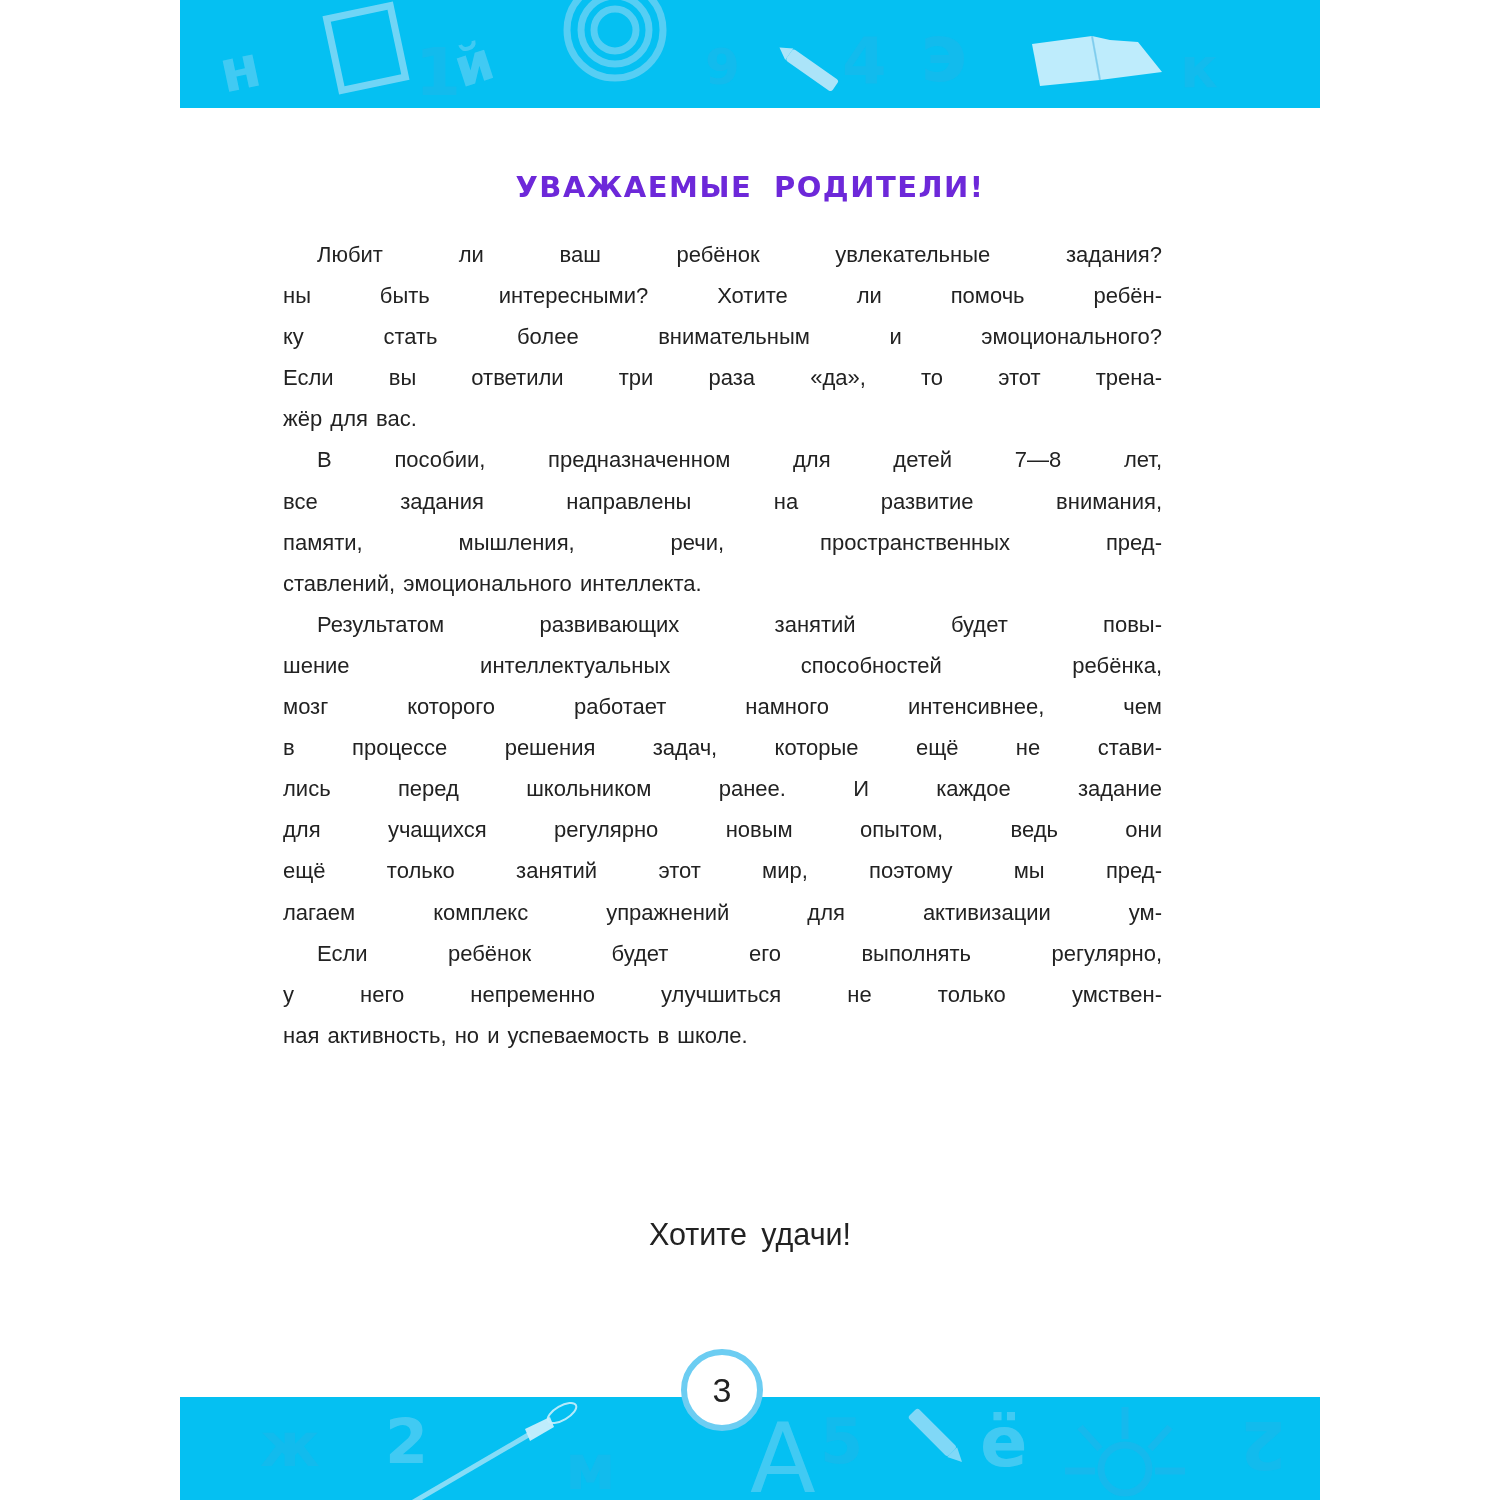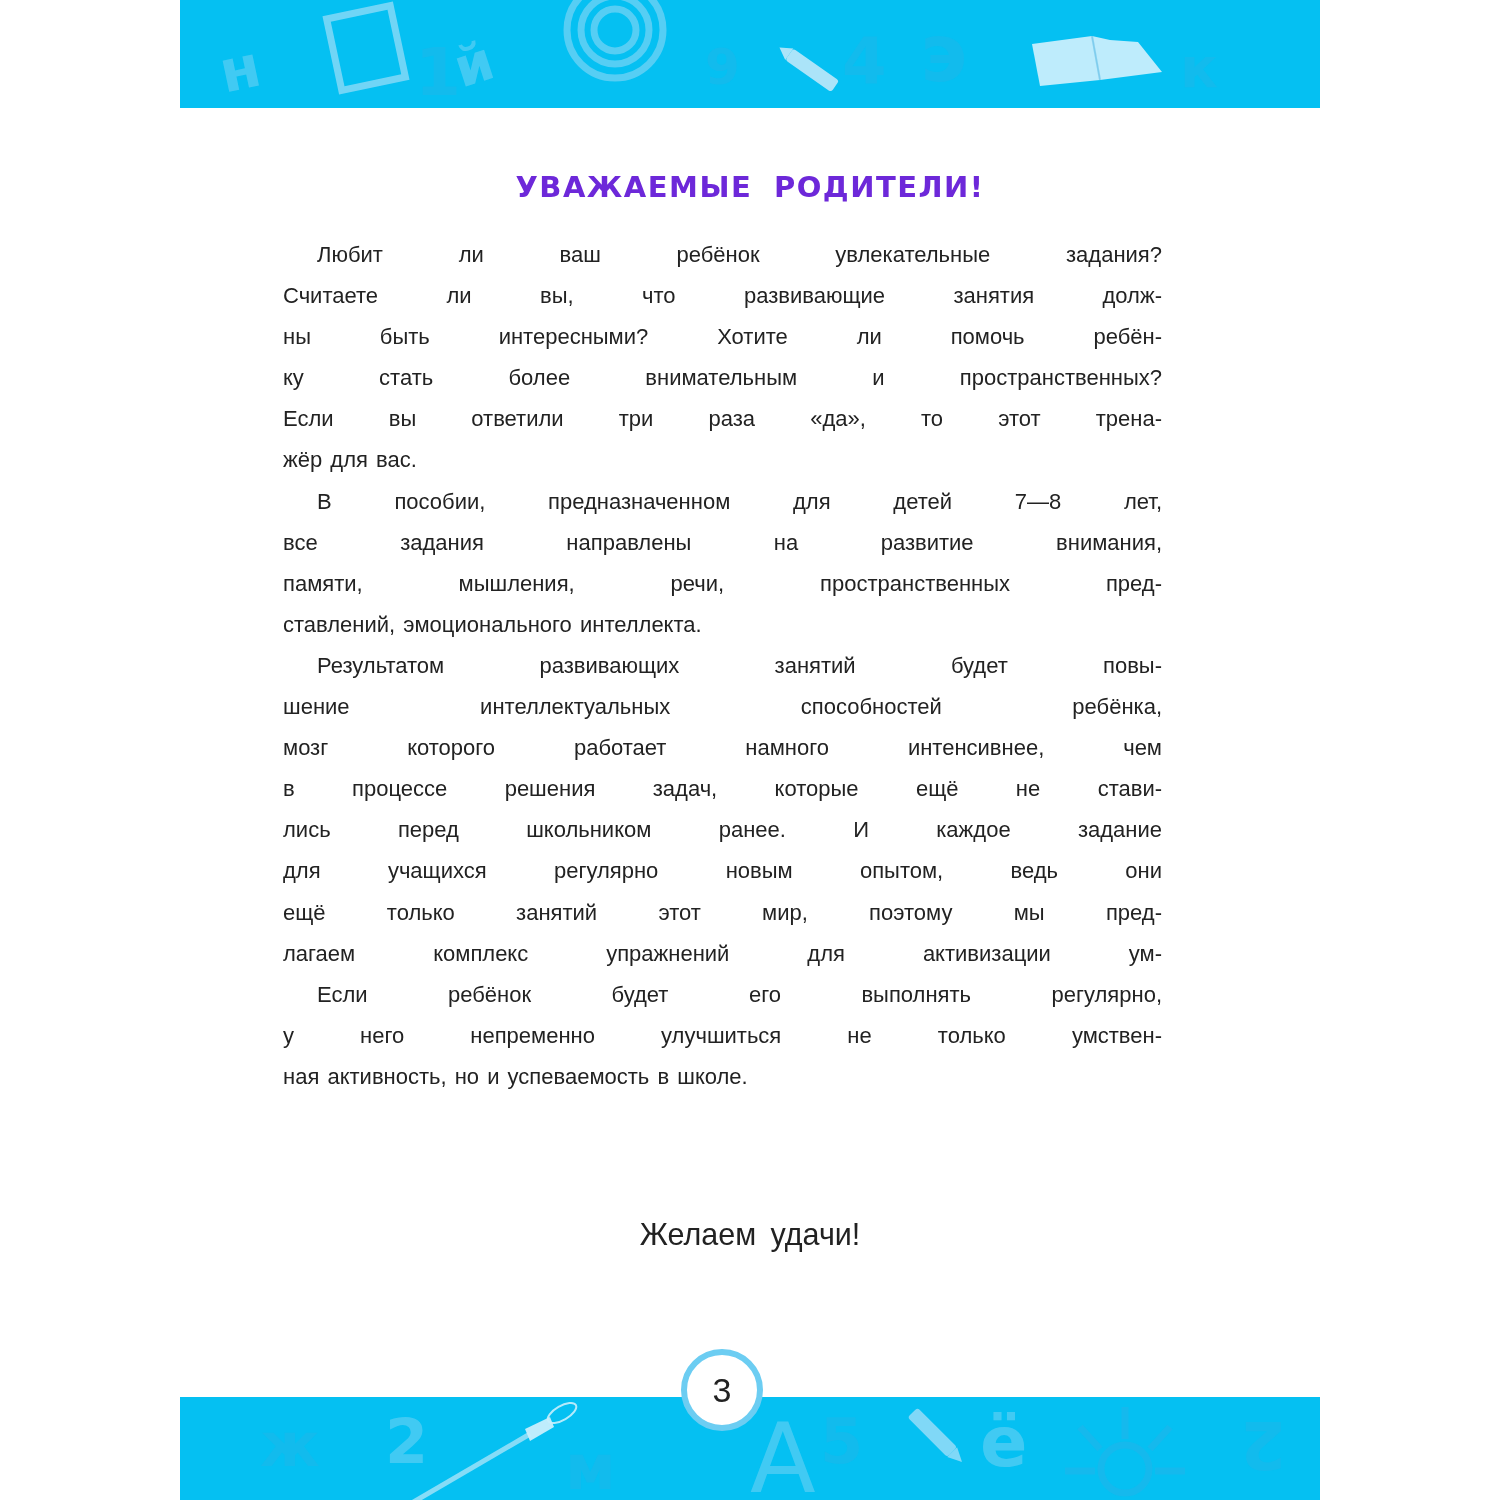--- a/index.html
+++ b/index.html
@@ -69,23 +69,22 @@
       <polygon points="62,0 70,44 132,36 108,6 80,4" fill="rgba(200,238,252,0.95)"></polygon>
       <line x1="62" y1="0" x2="70" y2="44" stroke="rgba(120,200,235,0.8)" stroke-width="2"></line>
     </svg>
     <span class="deco deco-faint" style="left:1000px;top:40px;font-size:56px;">к</span>
   </div>
 
   <div class="title">УВАЖАЕМЫЕ РОДИТЕЛИ!</div>
 
   <div class="body-text">
     <span class="line indent">Любит ли ваш ребёнок увлекательные задания?</span>
-    <span class="line">Считаете ли вы, что развивающие занятия долж-</span>
     <span class="line">ны быть интересными? Хотите ли помочь ребён-</span>
-    <span class="line">ку стать более внимательным и пространственных?</span>
+    <span class="line">ку стать более внимательным и эмоционального?</span>
     <span class="line">Если вы ответили три раза «да», то этот трена-</span>
     <span class="line last">жёр для вас.</span>
 
     <span class="line indent">В пособии, предназначенном для детей 7—8 лет,</span>
     <span class="line">все задания направлены на развитие внимания,</span>
     <span class="line">памяти, мышления, речи, пространственных пред-</span>
     <span class="line last">ставлений, эмоционального интеллекта.</span>
 
     <span class="line indent">Результатом развивающих занятий будет повы-</span>
     <span class="line">шение интеллектуальных способностей ребёнка,</span>
@@ -94,21 +93,21 @@
     <span class="line">лись перед школьником ранее. И каждое задание</span>
     <span class="line">для учащихся регулярно новым опытом, ведь они</span>
     <span class="line">ещё только занятий этот мир, поэтому мы пред-</span>
     <span class="line">лагаем комплекс упражнений для активизации ум-</span>
 
     <span class="line indent">Если ребёнок будет его выполнять регулярно,</span>
     <span class="line">у него непременно улучшиться не только умствен-</span>
     <span class="line last">ная активность, но и успеваемость в школе.</span>
   </div>
 
-  <div class="closing">Желаем удачи!</div>
+  <div class="closing">Хотите удачи!</div>
 
   <div class="band band-bottom">
     <span class="deco deco-faint" style="left:80px;top:18px;font-size:60px;">ж</span>
     <span class="deco" style="left:205px;top:14px;font-size:62px;">2</span>
     <svg style="position:absolute;left:210px;top:2px;" width="200" height="110" viewBox="0 0 200 110">
       <line x1="20" y1="105" x2="140" y2="35" stroke="rgba(190,232,250,0.7)" stroke-width="5"></line>
       <polygon points="135,30 160,18 164,28 140,42" fill="rgba(200,238,252,0.95)"></polygon>
       <ellipse cx="172" cy="14" rx="16" ry="7" transform="rotate(-30 172 14)" fill="none" stroke="rgba(200,238,252,0.9)" stroke-width="2"></ellipse>
     </svg>
     <span class="deco deco-faint" style="left:385px;top:40px;font-size:62px;">м</span>

